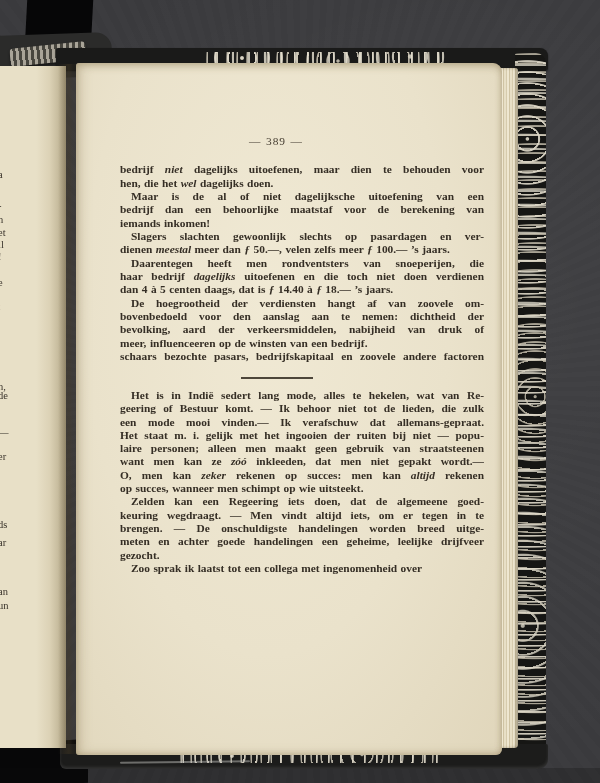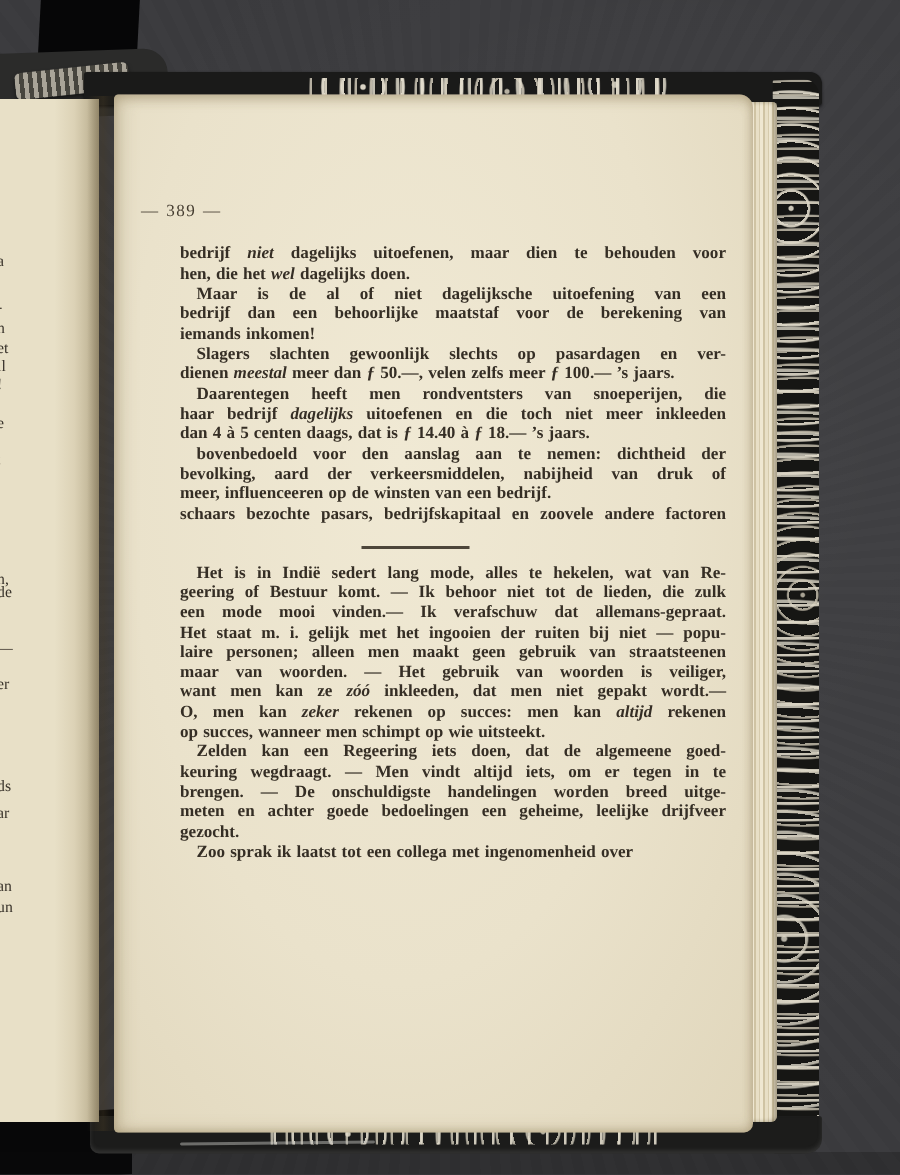--- a/index.html
+++ b/index.html
@@ -112,21 +112,21 @@
       radial-gradient(ellipse at 45% 35%, #f0e9d4 0%, #eae2cb 55%, #e0d6bb 100%);
     border-radius:3px 9px 6px 3px;
     box-shadow:inset 0 3px 7px rgba(120,100,60,.30), inset 5px 0 12px rgba(120,100,60,.22), inset -1px -2px 5px rgba(120,100,60,.18);
   }
   .text-area{
     position:absolute;left:44px;top:72px;width:364px;
     color:#352e25;font-size:11.4px;line-height:13.33px;
     word-spacing:.6px;
   }
   .page-number{
-    text-align:left;transform:translateX(-26px);
+    text-align:center;transform:translateX(-26px);
     margin:0 0 15px 0;letter-spacing:1px;color:#453d31;
   }
   .para{margin:0;}
   .tline{text-align:justify;text-align-last:justify;white-space:normal;font-weight:bold;}
   .tline.lastline{text-align-last:left;}
   .para.indent .tline:first-child{text-indent:11px;}
   .it{font-style:italic;}
   .rule{
     width:72px;height:1.6px;background:#4d463a;border:none;
     margin:14px auto 10px auto;transform:translateX(-25px);
@@ -189,46 +189,46 @@
           <div class="tline"><span>Maar is de al of niet dagelijksche uitoefening van een</span></div>
           <div class="tline"><span>bedrijf dan een behoorlijke maatstaf voor de berekening van</span></div>
           <div class="tline lastline"><span>iemands inkomen!</span></div>
         </div>
         <div class="para indent">
           <div class="tline"><span>Slagers slachten gewoonlijk slechts op pasardagen en ver-</span></div>
           <div class="tline lastline"><span>dienen </span><span class="it">meestal</span><span> meer dan </span><span class="it">ƒ</span><span> 50.—, velen zelfs meer </span><span class="it">ƒ</span><span> 100.— ’s jaars.</span></div>
         </div>
         <div class="para indent">
           <div class="tline"><span>Daarentegen heeft men rondventsters van snoeperijen, die</span></div>
-          <div class="tline"><span>haar bedrijf </span><span class="it">dagelijks</span><span> uitoefenen en die toch niet meer inkleeden</span></div>
+          <div class="tline"><span>haar bedrijf </span><span class="it">dagelijks</span><span> uitoefenen en die toch niet doen verdienen</span></div>
           <div class="tline lastline"><span>dan 4 à 5 centen daags, dat is </span><span class="it">ƒ</span><span> 14.40 à </span><span class="it">ƒ</span><span> 18.— ’s jaars.</span></div>
         </div>
         <div class="para indent">
+          <div class="tline"><span>De hoegrootheid der verdiensten hangt af van zoovele om-</span></div>
           <div class="tline"><span>bovenbedoeld voor den aanslag aan te nemen: dichtheid der</span></div>
           <div class="tline"><span>bevolking, aard der verkeersmiddelen, nabijheid van druk of</span></div>
           <div class="tline lastline"><span>meer, influenceeren op de winsten van een bedrijf.</span></div>
           <div class="tline"><span>schaars bezochte pasars, bedrijfskapitaal en zoovele andere factoren</span></div>
         </div>
         <div class="rule"></div>
         <div class="para indent">
           <div class="tline"><span>Het is in Indië sedert lang mode, alles te hekelen, wat van Re-</span></div>
           <div class="tline"><span>geering of Bestuur komt. — Ik behoor niet tot de lieden, die zulk</span></div>
           <div class="tline"><span>een mode mooi vinden.— Ik verafschuw dat allemans-gepraat.</span></div>
           <div class="tline"><span>Het staat m. i. gelijk met het ingooien der ruiten bij niet — popu-</span></div>
           <div class="tline"><span>laire personen; alleen men maakt geen gebruik van straatsteenen</span></div>
-          <div class="tline"><span>maar van woorden. — Het gebruik van woorden is veiliger,</span></div>
           <div class="tline"><span>want men kan ze </span><span class="it">zóó</span><span> inkleeden, dat men niet gepakt wordt.—</span></div>
           <div class="tline"><span>O, men kan </span><span class="it">zeker</span><span> rekenen op succes: men kan </span><span class="it">altijd</span><span> rekenen</span></div>
           <div class="tline lastline"><span>op succes, wanneer men schimpt op wie uitsteekt.</span></div>
         </div>
         <div class="para indent">
           <div class="tline"><span>Zelden kan een Regeering iets doen, dat de algemeene goed-</span></div>
           <div class="tline"><span>keuring wegdraagt. — Men vindt altijd iets, om er tegen in te</span></div>
           <div class="tline"><span>brengen. — De onschuldigste handelingen worden breed uitge-</span></div>
-          <div class="tline"><span>meten en achter goede bedoelingen een geheime, leelijke drijfveer</span></div>
+          <div class="tline"><span>meten en achter goede handelingen een geheime, leelijke drijfveer</span></div>
           <div class="tline lastline"><span>gezocht.</span></div>
         </div>
         <div class="para indent">
           <div class="tline lastline"><span>Zoo sprak ik laatst tot een collega met ingenomenheid over</span></div>
         </div>
       </div>
   </div>
 </div>
 
 </body></html>

